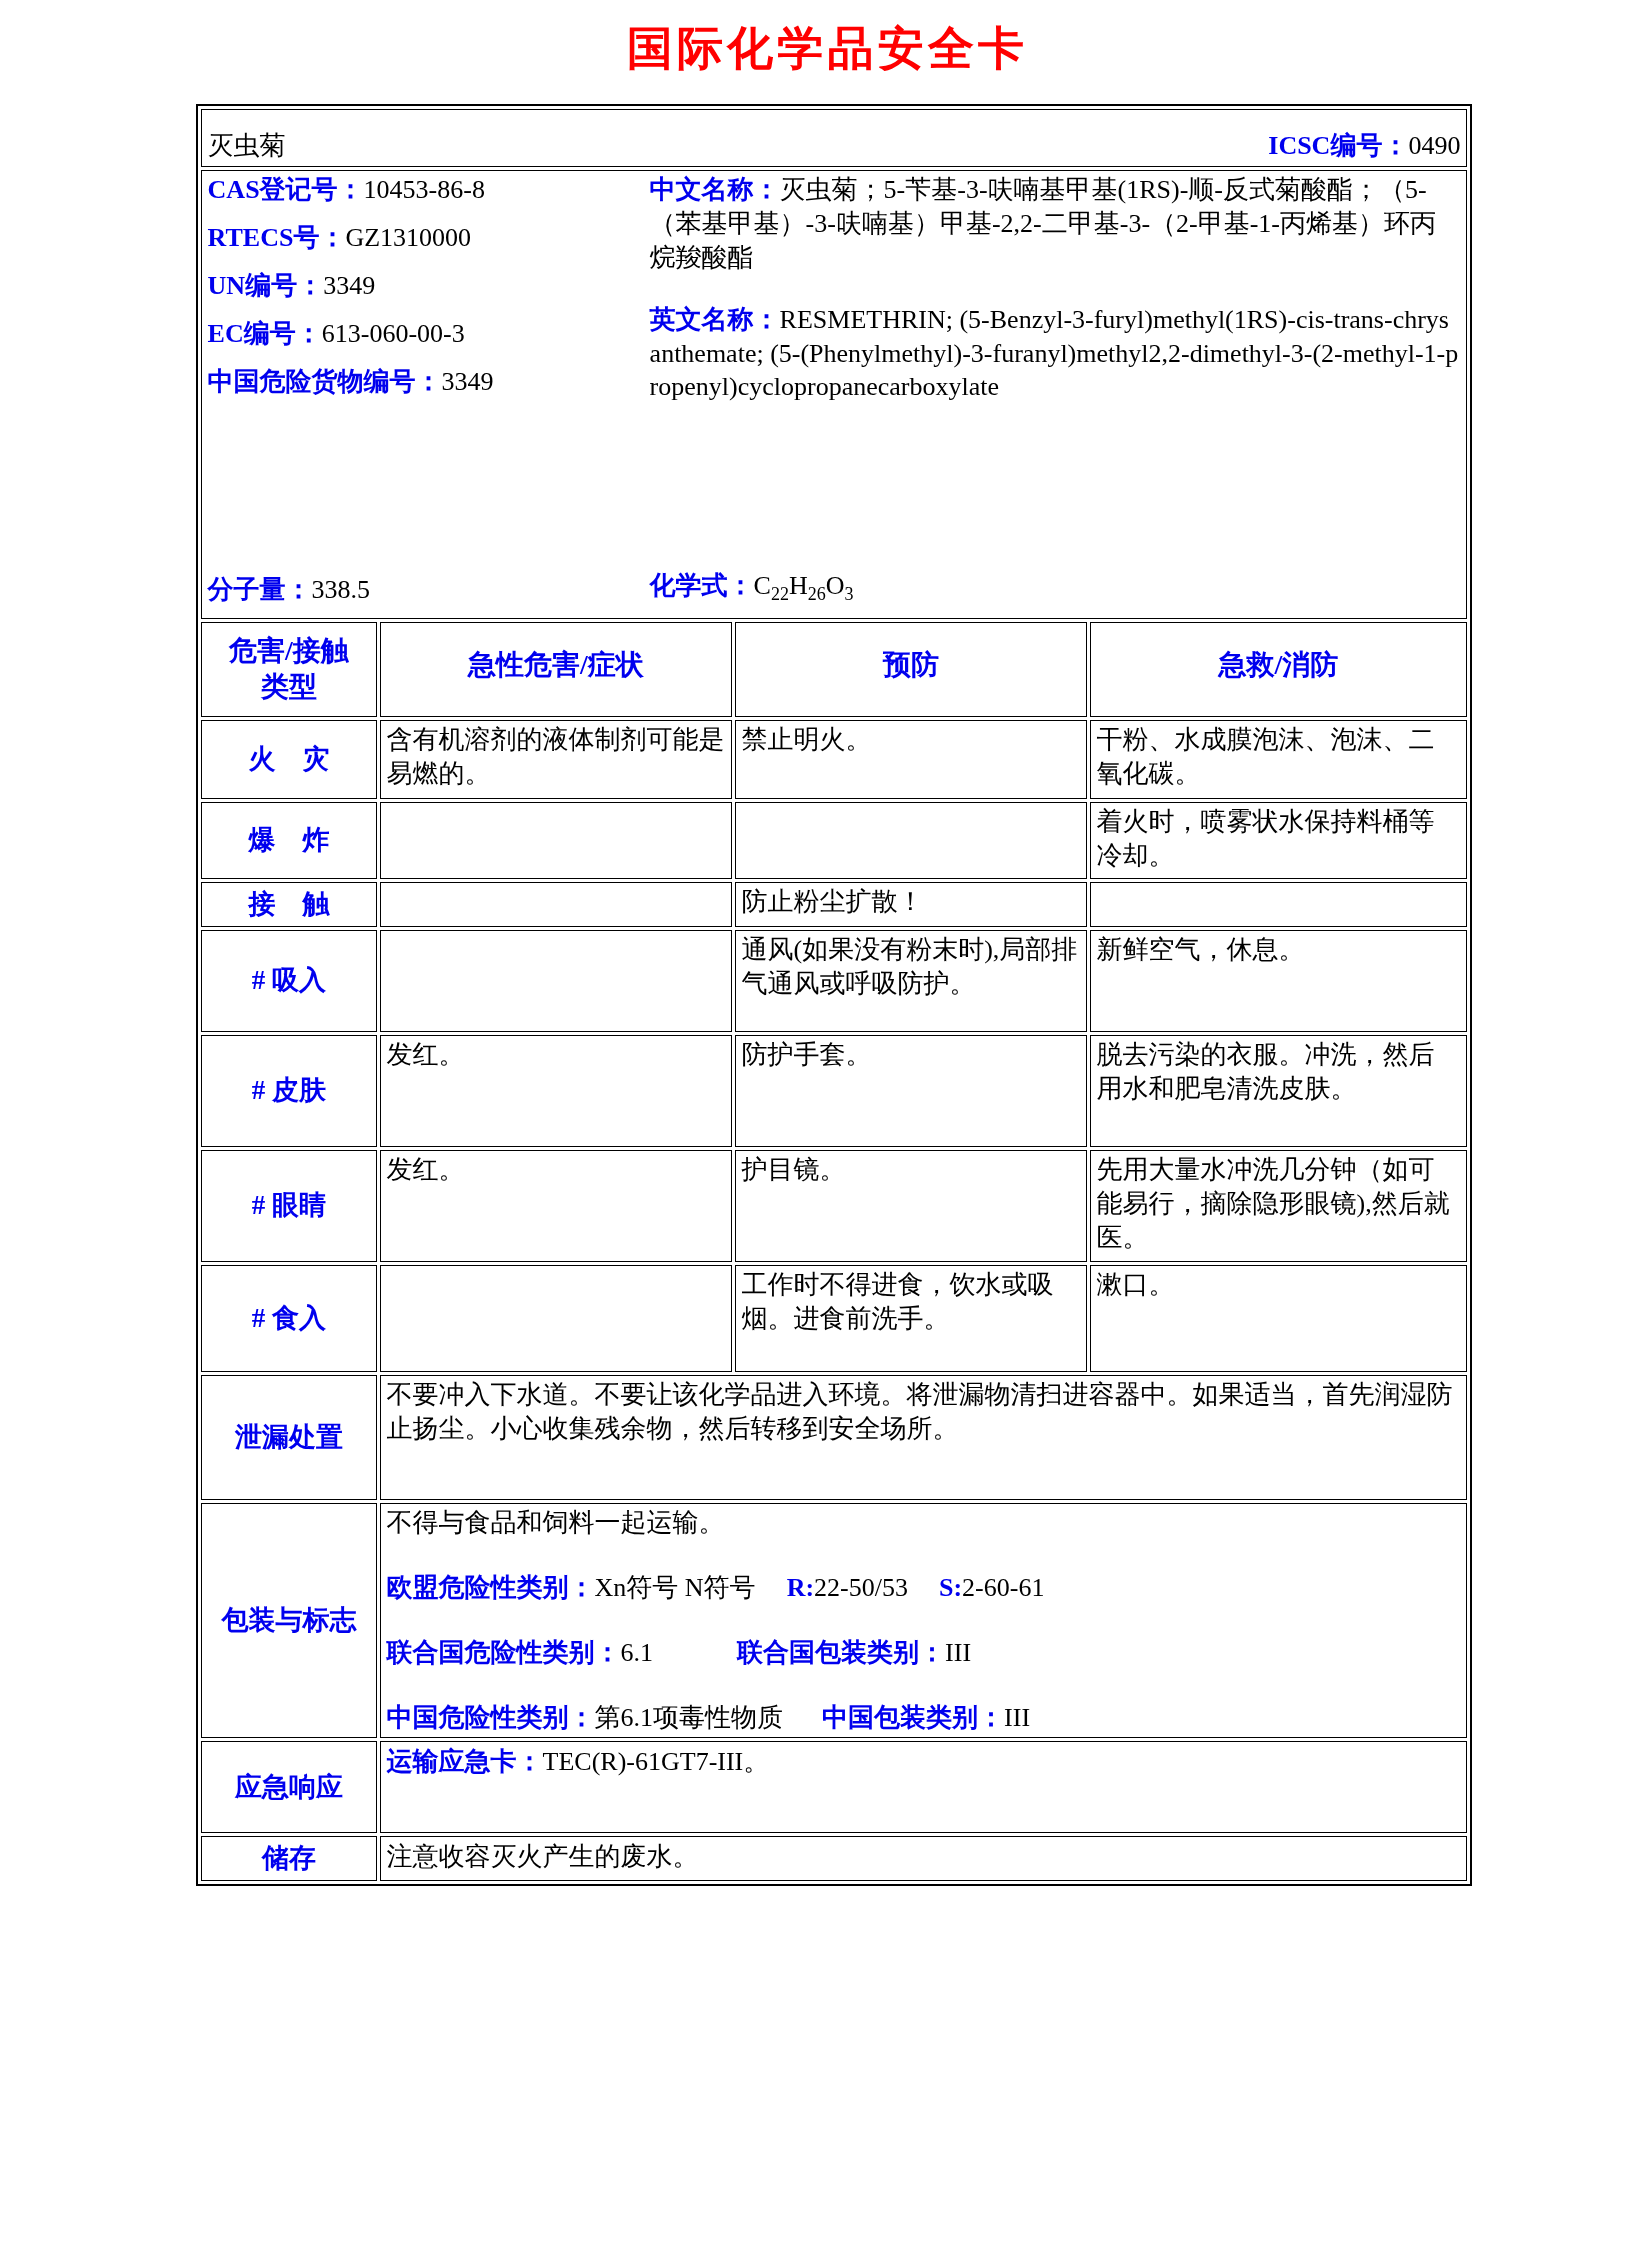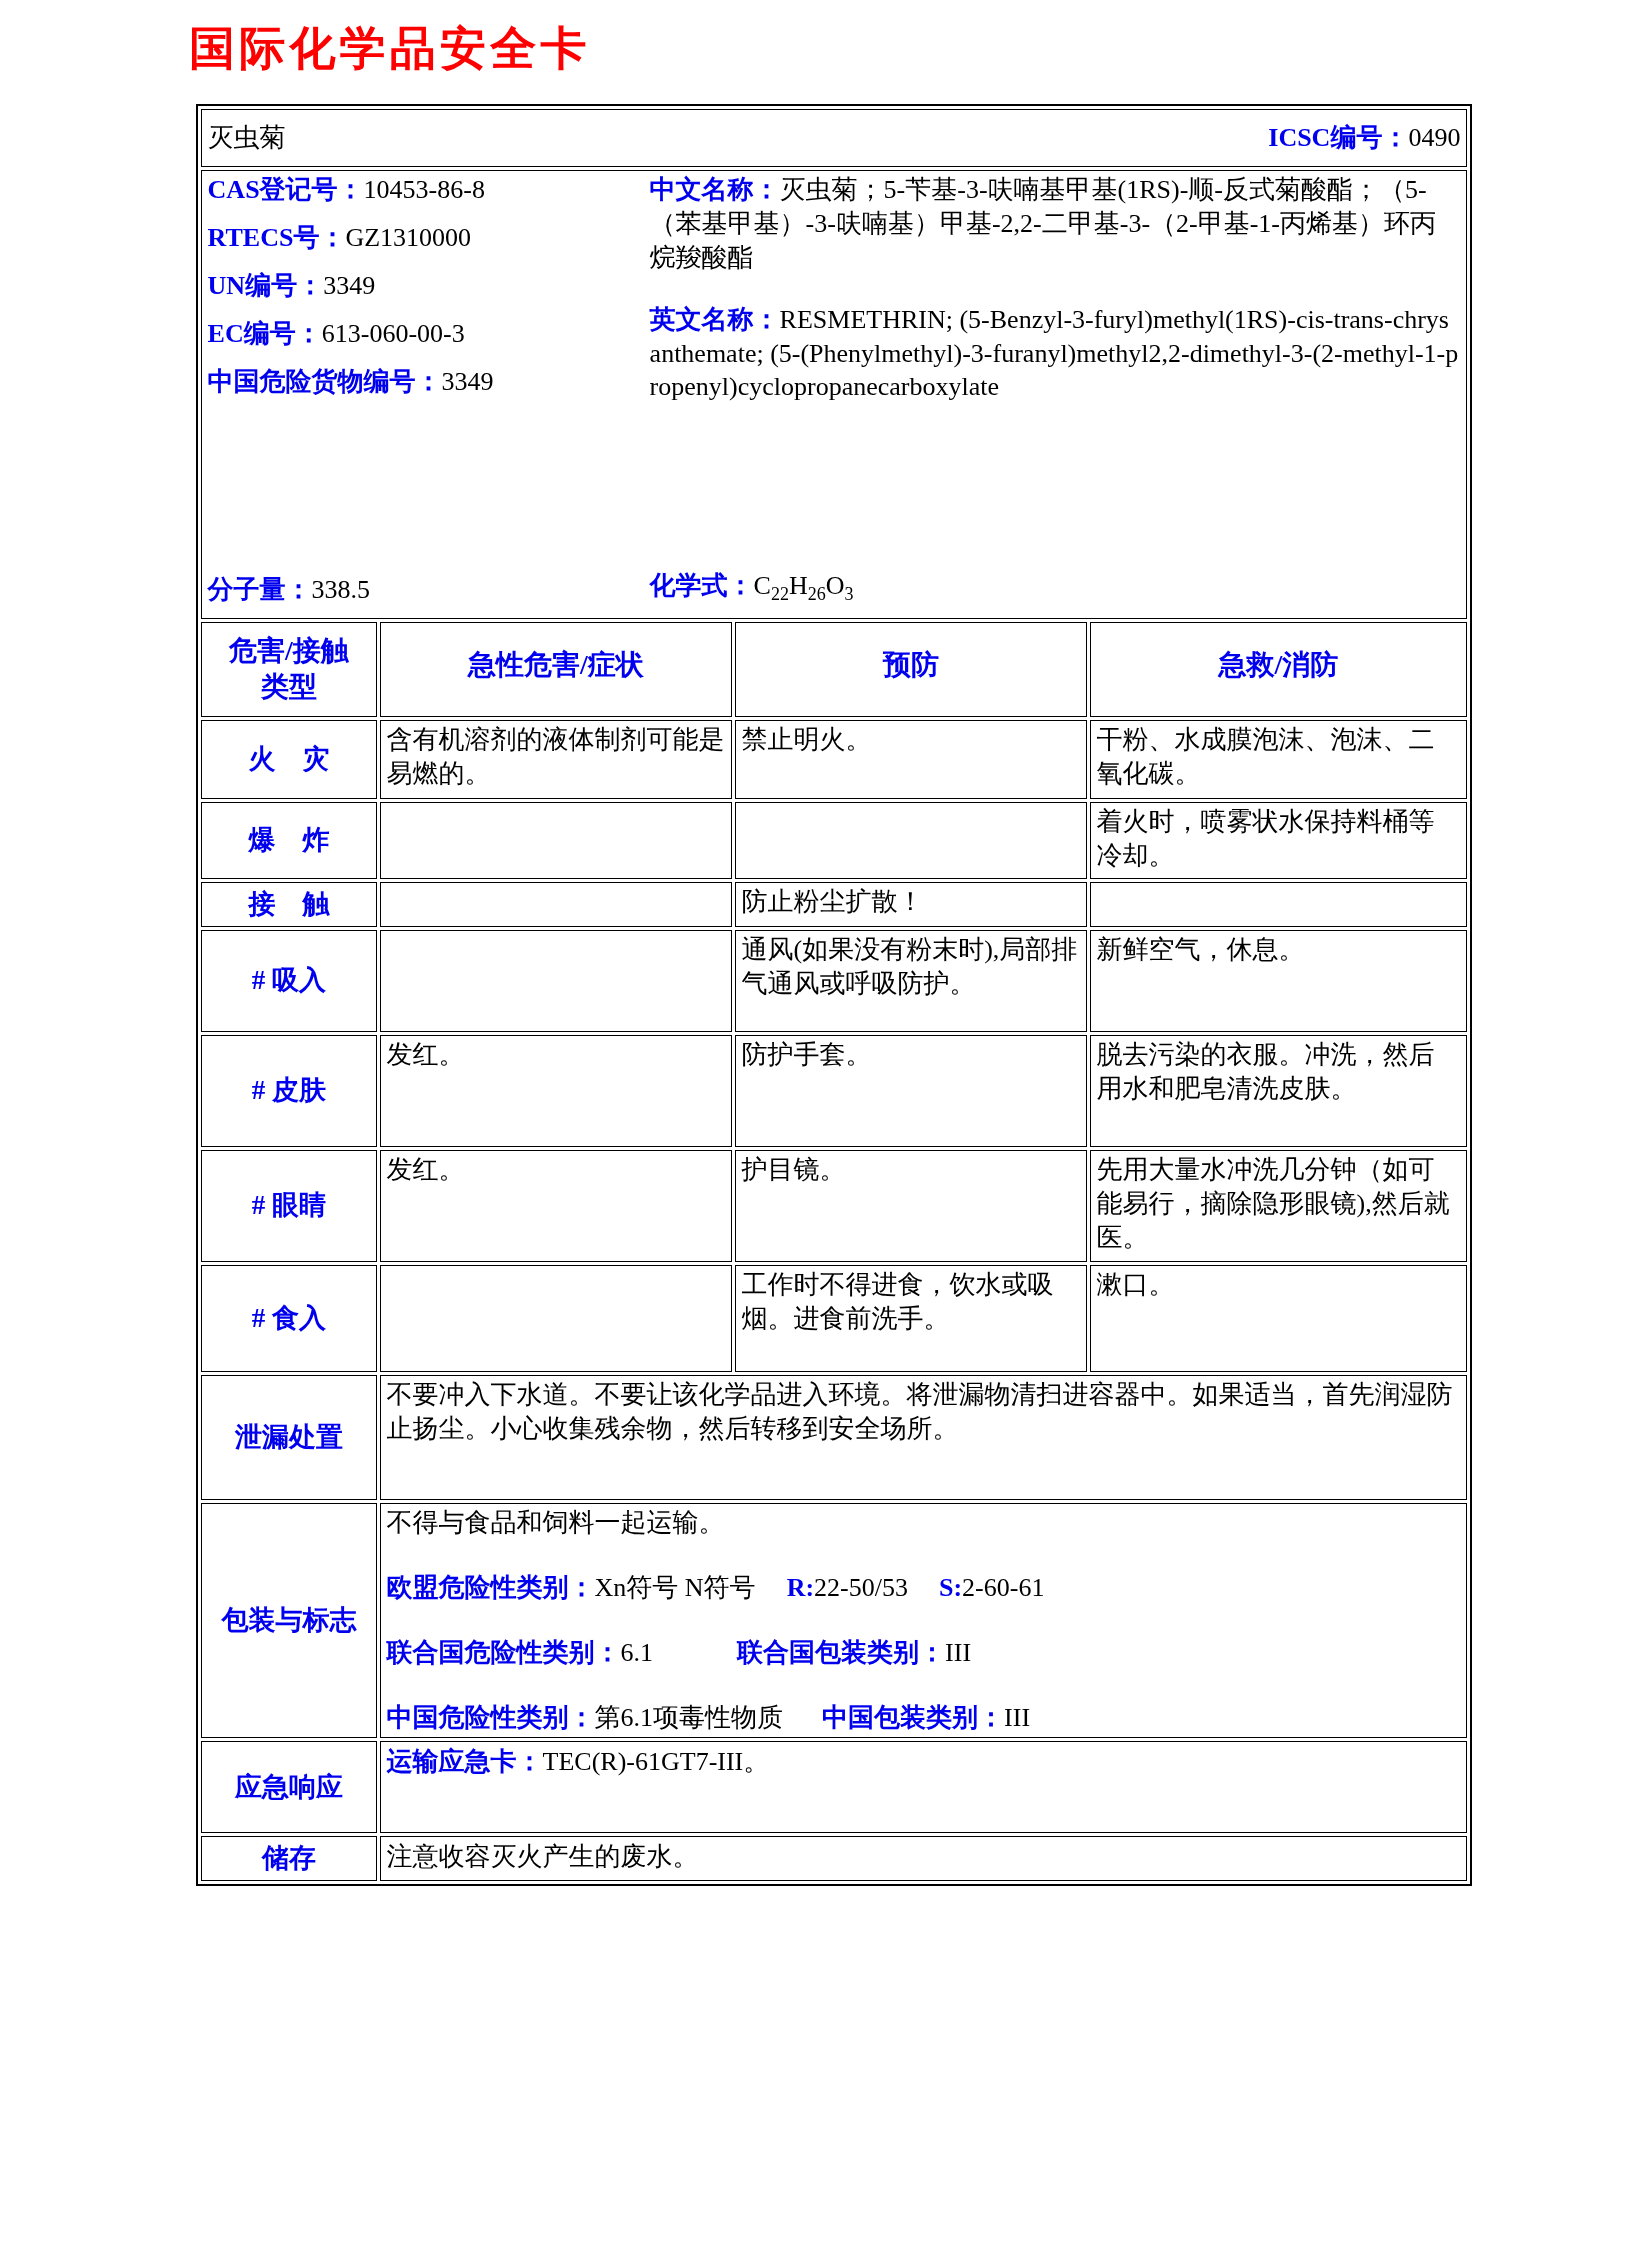--- a/index.html
+++ b/index.html
@@ -6,20 +6,21 @@
   html, body {
     margin: 0; padding: 0;
     background: #ffffff;
     width: 1648px; height: 2250px;
     font-family: "Liberation Serif", "DejaVu Serif", serif;
     color: #000;
   }
   .page-title {
     margin: 18px 0 24px 189px;
     width: 1277px;
+    text-align: center;
     color: #ff0000;
     font-size: 46px;
     font-weight: bold;
     letter-spacing: 4.2px;
   }
   table.card {
     margin-left: 196px;
     width: 1276px;
     border: 2.1px solid #000;
     border-collapse: separate;
@@ -42,21 +43,21 @@
     font-size: 27px;
   }
   td.hdr-cell {
     color: #0000ee;
     font-weight: bold;
     text-align: center;
     vertical-align: middle;
     font-size: 28px;
     white-space: pre-line;
   }
-  .titlebar { display: flex; justify-content: space-between; align-items: center; min-height: 50px; }
+  .titlebar { display: flex; justify-content: space-between; align-items: flex-end; min-height: 50px; }
   .idwrap { display: flex; gap: 7px; height: 435px; }
   .idleft  { width: 435px; display: flex; flex-direction: column; }
   .idleft .idline { margin-bottom: 14px; }
   .idleft .mw { margin-top: auto; margin-bottom: 1.4px; }
   .idright { flex: 1; display: flex; flex-direction: column; }
   .enname  { margin-top: 28px; word-break: break-all; }
   .formula { margin-top: auto; margin-bottom: 1.4px; }
   sub { font-size: 18px; }
   .pk-line { margin-top: 31px; }
   .pk-line:first-child { margin-top: 0; }

